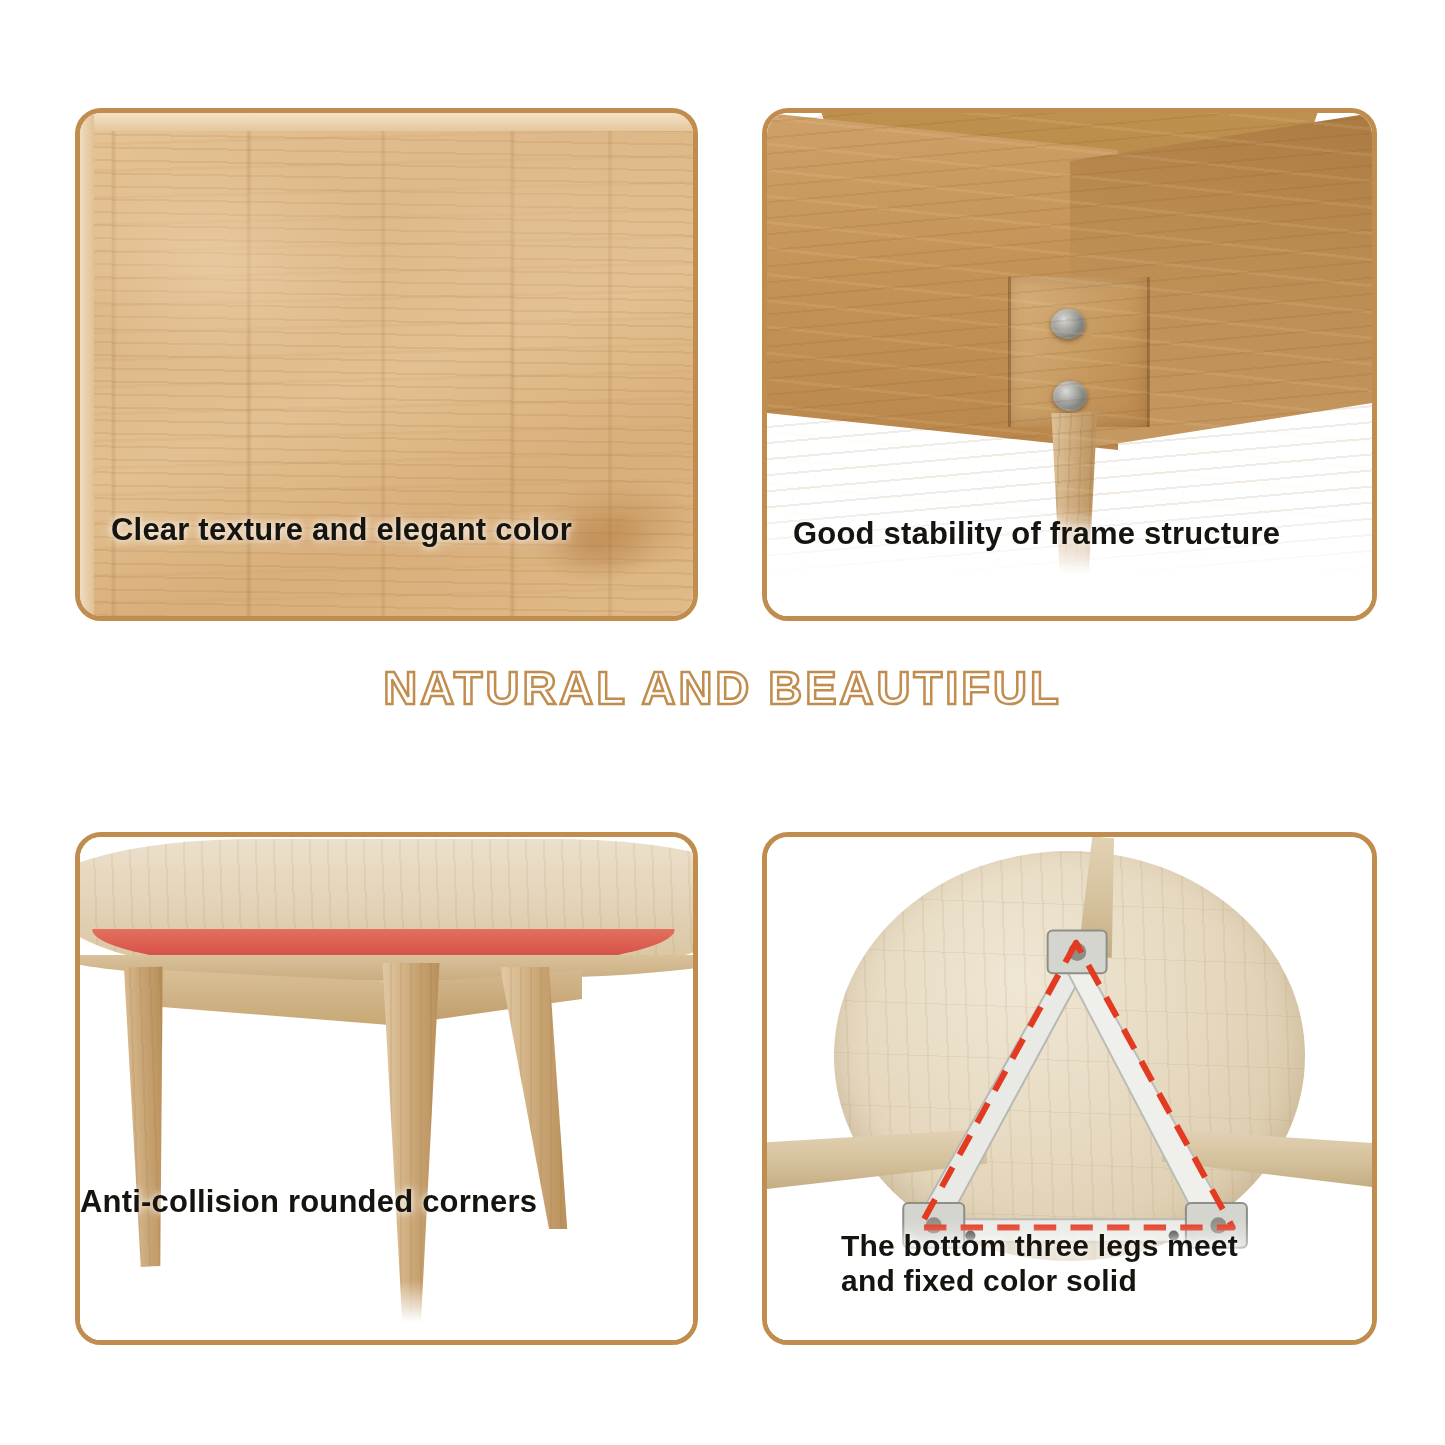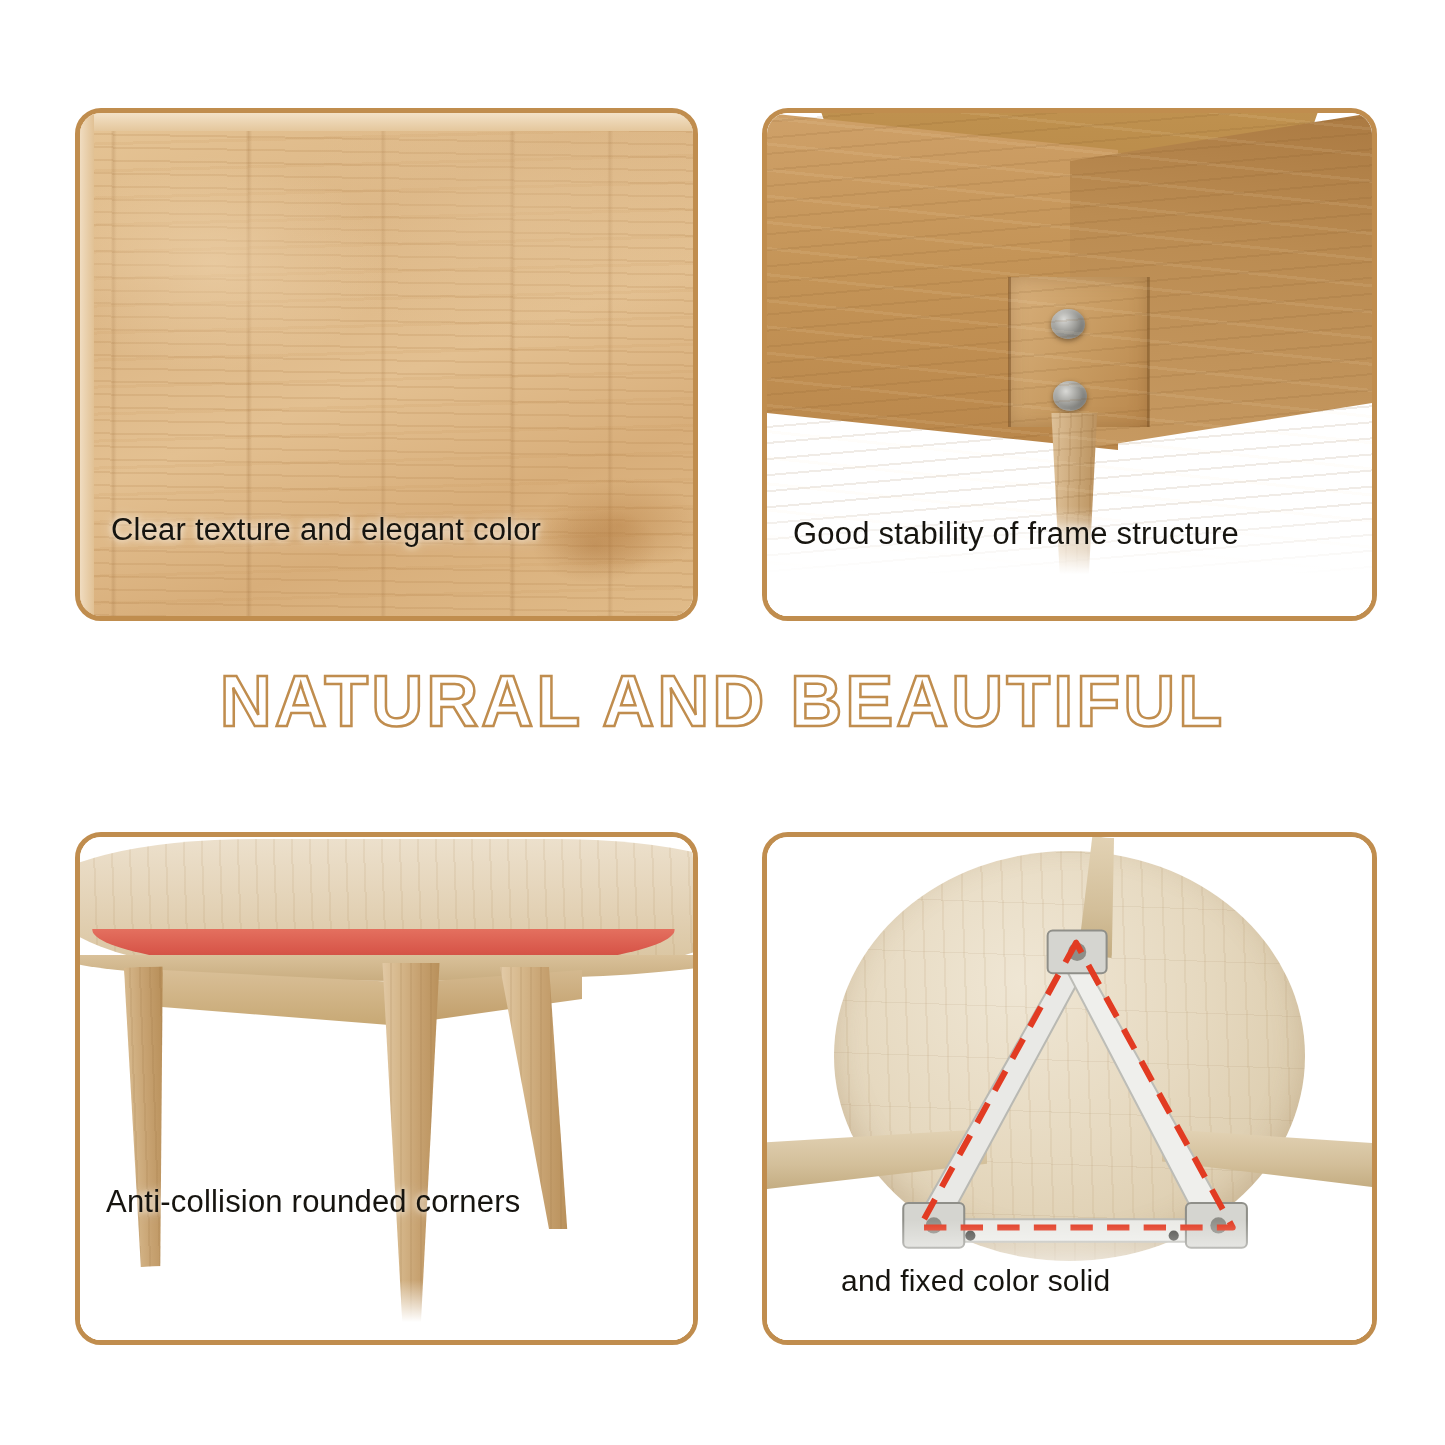--- a/index.html
+++ b/index.html
@@ -20,20 +20,21 @@
     inset: 0;
   }
 
   
   .panel {
     position: absolute;
     border: 5px solid #c08d4e;
     border-radius: 26px;
     overflow: hidden;
     background: #ffffff;
+    font-weight: bold;
   }
   .panel-tl { left: 75px;  top: 108px;  width: 613px; height: 503px; }
   .panel-tr { left: 762px; top: 108px;  width: 605px; height: 503px; }
   .panel-bl { left: 75px;  top: 832px;  width: 613px; height: 503px; }
   .panel-br { left: 762px; top: 832px;  width: 605px; height: 503px; }
 
   .panel-img {
     position: absolute;
     inset: 0;
     overflow: hidden;
@@ -45,32 +46,32 @@
     width: 100%;
     box-sizing: border-box;
     color: #16140f;
     font-size: 31px;
     line-height: 1.15;
     letter-spacing: .2px;
     text-shadow: 0 0 6px rgba(255,255,255,.85), 0 0 14px rgba(255,255,255,.7);
   }
   .cap-tl { bottom: 68px;  padding-left: 31px; }
   .cap-tr { bottom: 64px;  padding-left: 26px; margin-top: 15px; }
-  .cap-bl { bottom: 120px; padding-left: 26px; }
+  .cap-bl { bottom: 120px; }
   .cap-br { bottom: 42px;  padding-left: 74px; font-size: 30px; }
   .cap-br .line2 { display: block; }
 
   
   .headline {
     position: absolute;
     left: 0;
     top: 660px;
     width: 100%;
     text-align: center;
-    font-size: 72px;
+    font-size: 47px;
     font-weight: bold;
     letter-spacing: 3px;
     color: #ffffff;
     -webkit-text-stroke: 2.5px #c08d4e;
     text-stroke: 2.5px #c08d4e;
   }
 
   
   .woodtop {
     position: absolute;
@@ -360,17 +361,18 @@
           <circle cx="200" cy="392" r="5" fill="#4a4a46"></circle>
           <circle cx="400" cy="392" r="5" fill="#4a4a46"></circle>
         </g>
 
         <path d="M304 104 L150 384 L458 384 Z" fill="none" stroke="#e23b22" stroke-width="6" stroke-dasharray="22 14" stroke-linejoin="round"></path>
       </svg>
 
       <div class="bs-fade"></div>
     </div>
     <div class="caption cap-br">
+      <span class="line1">The bottom three legs meet</span>
       <span class="line2">and fixed color solid</span>
     </div>
   </div>
 
 </div>
 
 </body></html>

